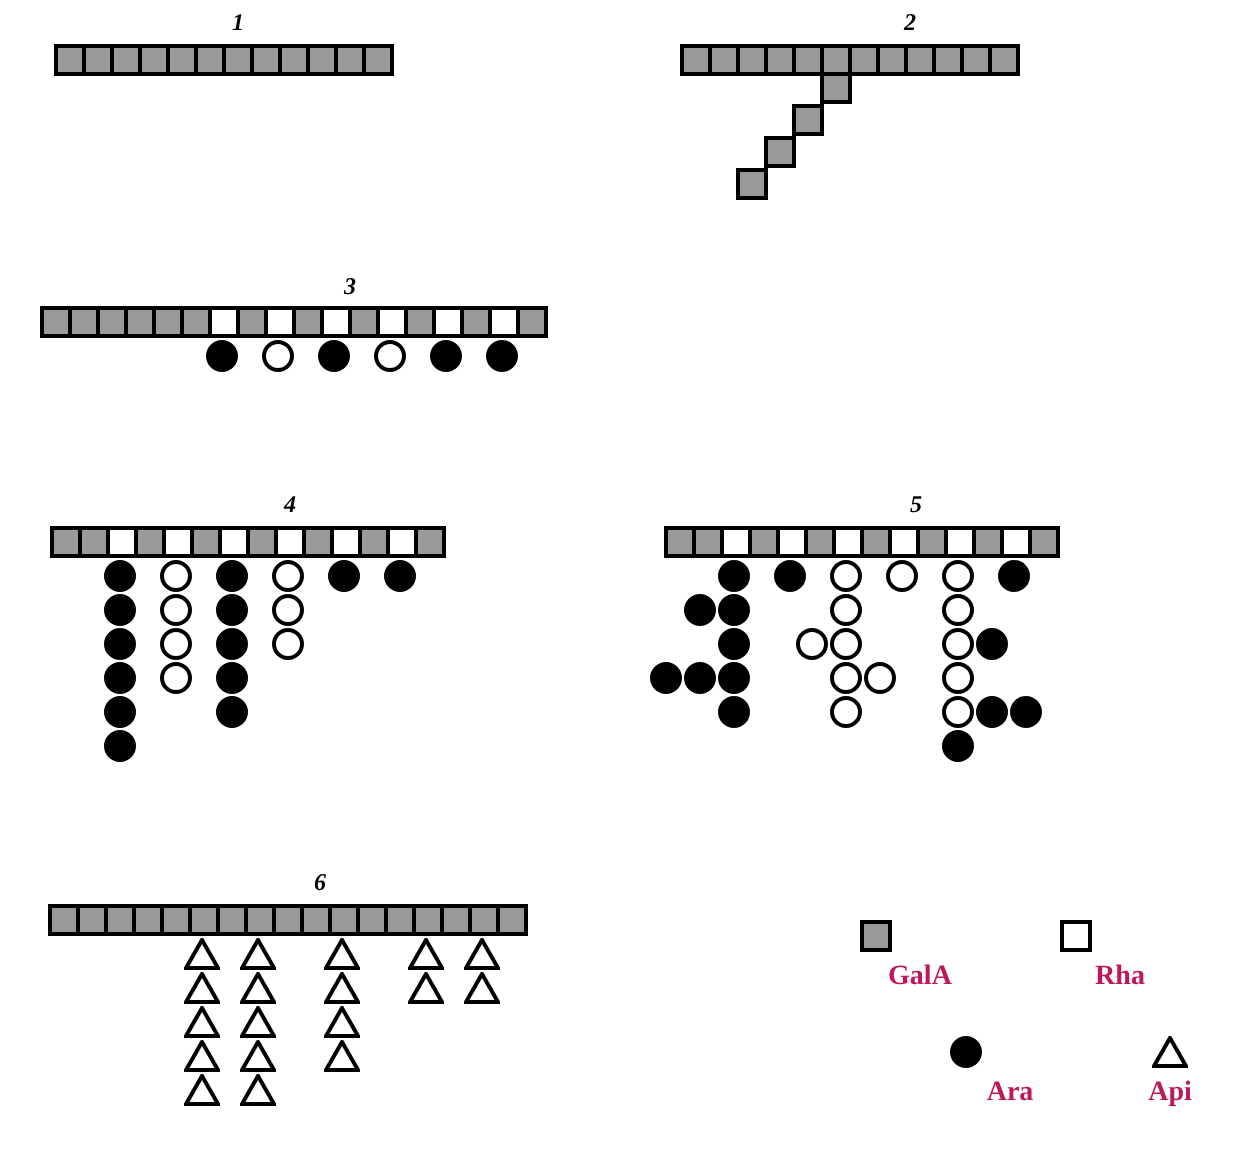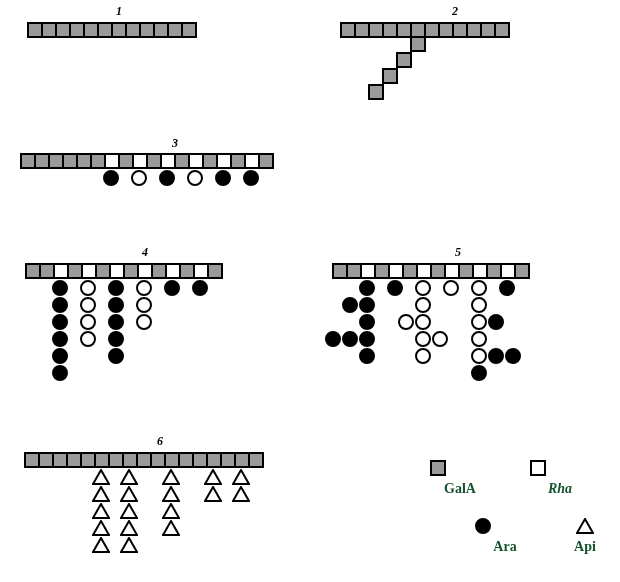--- a/index.html
+++ b/index.html
@@ -104,21 +104,21 @@
     box-sizing: border-box;
     border: 2px solid #000000;
     border-radius: 50%;
   }
   .lg-circ.ara { background: #000000; }
   .lg-circ.gal { background: #ffffff; }
   .legend-label {
     font-family: "Liberation Serif", serif;
     font-weight: bold;
     font-size: 14px;
-    color: #14532d;
+    color: #be185d;
     margin-top: 5px;
     white-space: nowrap;
   }
 </style>
 </head>
 <body>
 
 <div class="figure-canvas">
 
   <div id="panels-root">
@@ -388,21 +388,21 @@
       </div>
     </div>
 
   <div class="legend" style="left:400px; top:460px; width:215px; height:110px;">
     <div class="legend-item" style="left:30px; top:0px; width:60px;">
       <div class="legend-glyph">
         <div class="lg-sq gala"></div>
       </div>
       <div class="legend-label">GalA</div>
     </div>
-    <div class="legend-item" style="left:130px; top:0px; width:60px;font-style:italic;">
+    <div class="legend-item" style="left:130px; top:0px; width:60px;">
       <div class="legend-glyph">
         <div class="lg-sq rha"></div>
       </div>
       <div class="legend-label">Rha</div>
     </div>
     <div class="legend-item" style="left:155px; top:58px; width:60px;">
       <div class="legend-glyph" style="width:18px;height:16px;">
         <svg width="18" height="16" viewBox="0 0 18 16">
           <polygon points="9,1 17,15 1,15" fill="#ffffff" stroke="#000000" stroke-width="2"></polygon>
         </svg>

